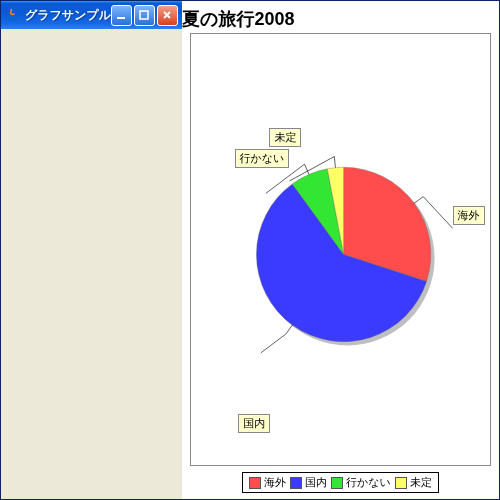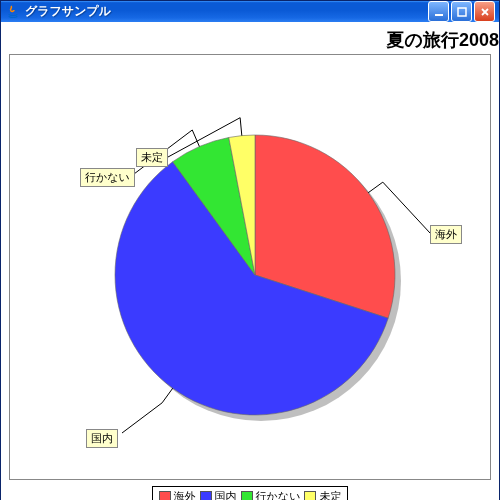--- a/index.html
+++ b/index.html
@@ -1,25 +1,25 @@
 <!DOCTYPE html>
 <html><head>
 <meta charset="utf-8">
 <style>
   html,body{margin:0;padding:0;width:500px;height:500px;font-family:"MS PGothic","Meiryo",sans-serif;background:#ece9d8;overflow:hidden}
-  .window{width:500px;height:500px;display:flex;flex-direction:column;border:1px solid #0a246a;box-sizing:border-box}
+  .window{width:500px;height:500px;display:flex;flex-direction:row;border:1px solid #0a246a;box-sizing:border-box}
   .titlebar{height:28px;background:linear-gradient(to bottom,#3a95ff 0%,#0a5ad6 8%,#0a5ad6 45%,#1668e4 80%,#2b7ef3 100%);display:flex;align-items:center;padding:0 4px;color:#fff;font-size:12px}
   .titlebar .java-icon{width:16px;height:16px;margin-right:4px;display:flex;align-items:center;justify-content:center}
   .titlebar .title{flex:1;font-weight:bold;text-shadow:1px 1px 1px rgba(0,0,0,.3)}
   .win-btns{display:flex;gap:2px}
   .win-btn{width:21px;height:21px;border-radius:3px;border:1px solid #fff;display:flex;align-items:center;justify-content:center;font-size:11px;font-weight:bold;color:#fff;box-sizing:border-box}
   .win-btn.min,.win-btn.max{background:linear-gradient(to bottom,#7eb6ff,#2a6fd8)}
   .win-btn.close{background:linear-gradient(to bottom,#f79e86,#d83f1e)}
   .content{flex:1;background:#fff;display:flex;flex-direction:column}
-  .chart-title{text-align:right;font-weight:bold;font-size:18px;margin:6px 0 2px;color:#000}
+  .chart-title{text-align:left;font-weight:bold;font-size:18px;margin:6px 0 2px;color:#000}
   .plot-wrap{flex:1;margin:0 8px 2px;border:1px solid #888;position:relative;background:#fff}
   svg.pie{width:100%;height:100%}
   .slice-label{position:absolute;background:#ffffcc;border:1px solid #888;font-size:11px;padding:1px 4px;white-space:nowrap}
   .legend{display:flex;justify-content:center;align-items:center;gap:4px;border:1px solid #000;margin:4px auto 6px;padding:2px 6px;font-size:11px;width:max-content;background:#fff}
   .legend-item{display:flex;align-items:center;gap:3px}
   .swatch{width:10px;height:10px;border:1px solid #555}
 </style>
 </head>
 <body>
 

